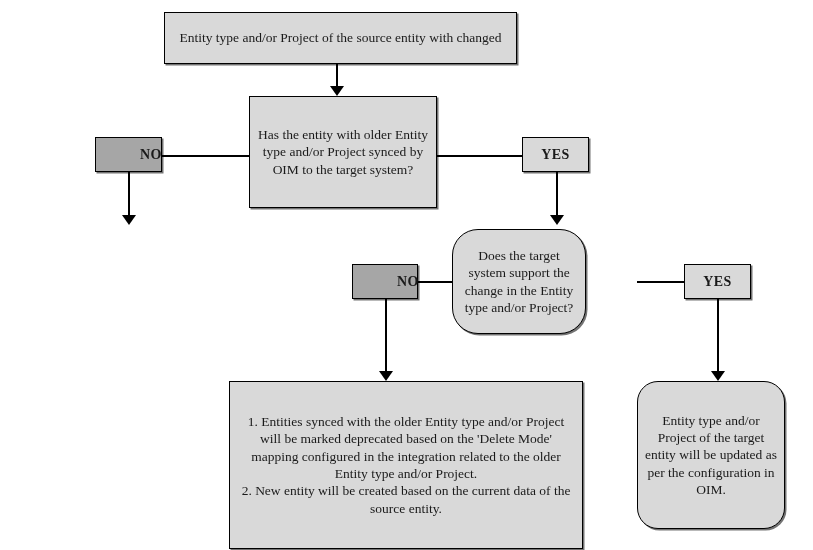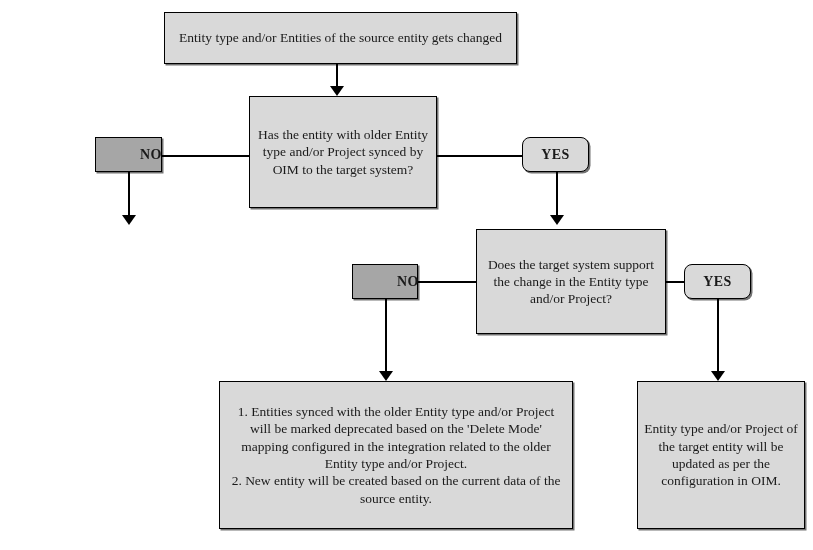--- a/index.html
+++ b/index.html
@@ -42,21 +42,20 @@
     font-weight: bold;
     letter-spacing: 0.5px;
     font-size: 14px;
     padding-left: 44px;
   }
   .node.light-label {
     background: #d9d9d9;
     font-weight: bold;
     letter-spacing: 0.5px;
     font-size: 14px;
-    border-radius: 8px;
   }
 
   
   .edge {
     position: absolute;
     background: #000000;
   }
   .edge.v { width: 2px; }
   .edge.h { height: 2px; }
 
@@ -91,50 +90,50 @@
 
   <div class="edge h" style="left:637px; top:281px; width:48px;"></div>
 
   <div class="edge v" style="left:385px; top:299px; height:76px;"></div>
   <div class="arrowhead" style="left:379px; top:371px;"></div>
 
   <div class="edge v" style="left:717px; top:299px; height:76px;"></div>
   <div class="arrowhead" style="left:711px; top:371px;"></div>
 
   <div class="node" style="left:164px; top:12px; width:353px; height:52px;">
-    <span class="txt">Entity type and/or Entities of the source entity gets changed</span>
+    <span class="txt">Entity type and/or Project of the source entity with changed</span>
   </div>
 
   <div class="node" style="left:249px; top:96px; width:188px; height:112px;justify-content:flex-end;">
     <span class="txt">Has the entity with older Entity type and/or Project synced  by OIM to the target system?</span>
   </div>
 
   <div class="node dark" style="left:95px; top:137px; width:67px; height:35px;">
     <span class="txt">NO</span>
   </div>
 
   <div class="node light-label" style="left:522px; top:137px; width:67px; height:35px;">
     <span class="txt">YES</span>
   </div>
 
 
-  <div class="node" style="left:476px; top:229px; width:190px; height:105px;">
+  <div class="node" style="left:452px; top:229px; width:134px; height:105px;border-radius:26px;">
     <span class="txt">Does the target system support the change in the Entity type and/or Project?</span>
   </div>
 
   <div class="node dark" style="left:352px; top:264px; width:66px; height:35px;">
     <span class="txt">NO</span>
   </div>
 
   <div class="node light-label" style="left:684px; top:264px; width:67px; height:35px;">
     <span class="txt">YES</span>
   </div>
 
-  <div class="node" style="left:219px; top:381px; width:354px; height:148px;">
+  <div class="node" style="left:229px; top:381px; width:354px; height:168px;">
     <span class="txt">1. Entities synced with the older Entity type and/or Project will be marked deprecated based on the 'Delete Mode' mapping configured in the integration related to the older Entity type and/or Project.
 2. New entity will be created based on the current data of the source entity.</span>
   </div>
 
-  <div class="node" style="left:637px; top:381px; width:168px; height:148px;">
+  <div class="node" style="left:637px; top:381px; width:148px; height:148px;border-radius:21px;">
     <span class="txt">Entity type and/or Project of the target entity will be updated as per the configuration in OIM.</span>
   </div>
 
 </div>
 
 </body></html>

